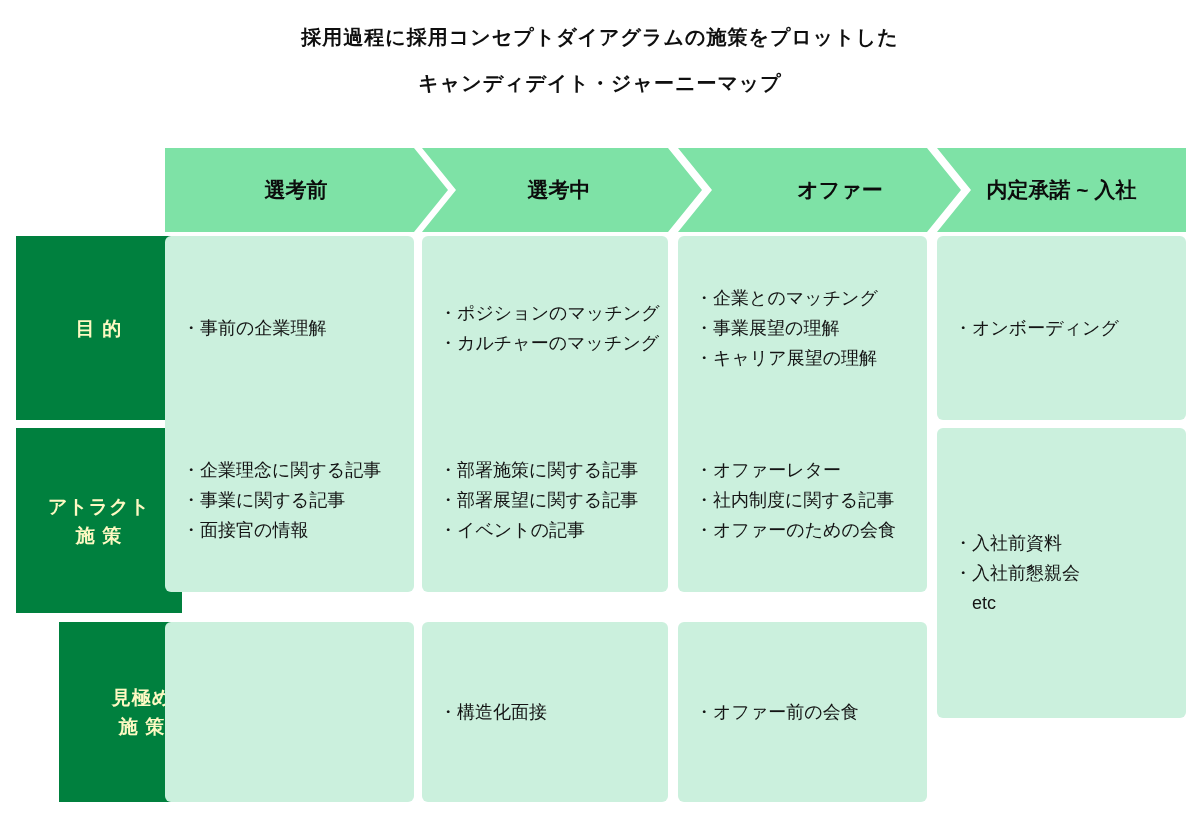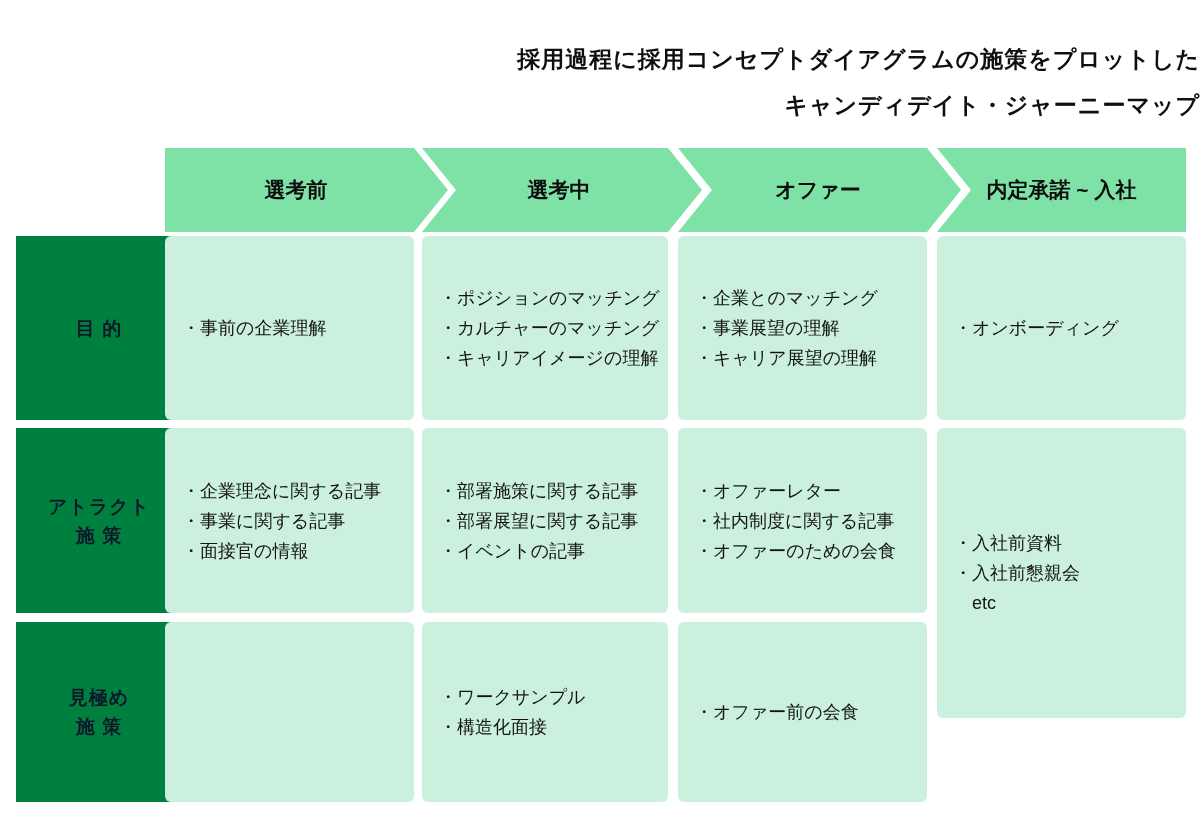--- a/index.html
+++ b/index.html
@@ -1,49 +1,49 @@
 <!DOCTYPE html>
 <html lang="ja"><head>
 <meta charset="utf-8">
 <style>
   html,body { margin:0; padding:0; background:#ffffff; }
   #canvas {
     position:relative; width:1200px; height:818px; background:#ffffff;
     font-family:"Liberation Sans","DejaVu Sans",sans-serif;
     color:#0f0f0f; overflow:hidden;
   }
-  .title { position:absolute; top:36px; left:0; width:100%; text-align:right;
-           font-size:23px; font-weight:bold; line-height:46px; letter-spacing:1px; }
+  .title { position:absolute; top:14px; left:0; width:100%; text-align:center;
+           font-size:20px; font-weight:bold; line-height:46px; letter-spacing:1px; }
   
   .stage-band { position:absolute; left:165px; top:148px; width:1056px; height:84px; }
   .stage-band svg { position:absolute; left:0; top:0; }
   .stage-label { position:absolute; top:0; height:84px; line-height:84px;
                  text-align:center; font-size:21px; font-weight:bold; color:#0c0c0c; }
   .stage-label.s1 { left:0;    width:262px; }
   .stage-label.s2 { left:264px; width:260px; }
-  .stage-label.s3 { left:523px; width:260px; }
+  .stage-label.s3 { left:545px; width:260px; }
   .stage-label.s4 { left:772px; width:249px; }
   
-  .rowhead { position:absolute; left:16px; width:166px; background:#00803E; color:#0f172a;
+  .rowhead { position:absolute; left:16px; width:166px; background:#00803E; color:#fef9c3;
              display:flex; flex-direction:column; align-items:center; justify-content:center;
              font-size:19px; font-weight:bold; line-height:29px; letter-spacing:1px; }
   .rowhead.r1 { top:236px; height:184px; }
   .rowhead.r2 { top:428px; height:185px; }
-  .rowhead.r3 { top:622px; height:180px; }
+  .rowhead.r3 { top:622px; height:180px;margin-left:43px; }
   
   .cell { position:absolute; background:#CBF0DD; box-sizing:border-box;
           display:flex; flex-direction:column; justify-content:center;
           padding-left:17px; padding-right:6px;
           font-size:18px; line-height:30px; color:#141414;border-radius:6px; }
   .c1 { left:165px; width:249px; }
   .c2 { left:422px; width:246px; }
   .c3 { left:678px; width:249px; }
   .c4 { left:937px; width:249px; }
   .r1 { top:236px; height:184px; }
-  .r2 { top:428px; height:185px; }
+  .r2 { top:407px; height:185px; }
   .r3 { top:622px; height:180px; }
   .r23 { top:428px; height:290px; }
   .bullet { white-space:nowrap; }
 </style>
 </head>
 <body>
 
 <div id="canvas">
 
   <div class="title">
@@ -75,21 +75,20 @@
     <div>見極め</div>
     <div>施 策</div>
   </div>
 
   <div class="cell c1 r1">
     <div class="bullet">・事前の企業理解</div>
   </div>
   <div class="cell c2 r1">
     <div class="bullet">・ポジションのマッチング</div>
     <div class="bullet">・カルチャーのマッチング</div>
-    <div class="bullet">・キャリアイメージの理解</div>
   </div>
   <div class="cell c3 r1">
     <div class="bullet">・企業とのマッチング</div>
     <div class="bullet">・事業展望の理解</div>
     <div class="bullet">・キャリア展望の理解</div>
   </div>
   <div class="cell c4 r1">
     <div class="bullet">・オンボーディング</div>
   </div>
 
@@ -110,20 +109,19 @@
   </div>
 
   <div class="cell c4 r23">
     <div class="bullet">・入社前資料</div>
     <div class="bullet">・入社前懇親会</div>
     <div class="bullet">　etc</div>
   </div>
 
   <div class="cell c1 r3"></div>
   <div class="cell c2 r3">
-    <div class="bullet">・ワークサンプル</div>
     <div class="bullet">・構造化面接</div>
   </div>
   <div class="cell c3 r3">
     <div class="bullet">・オファー前の会食</div>
   </div>
 
 </div>
 
 </body></html>

